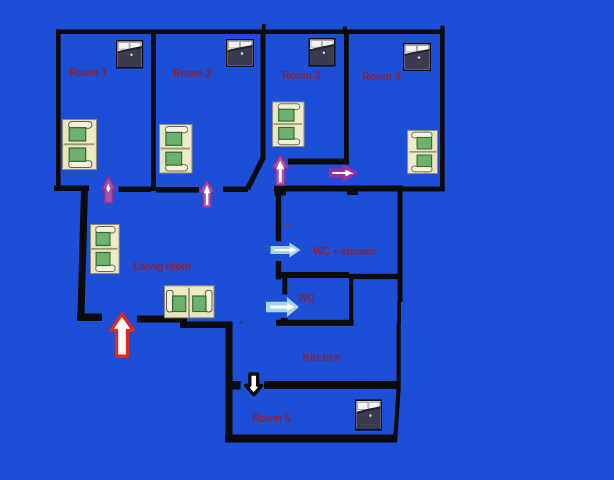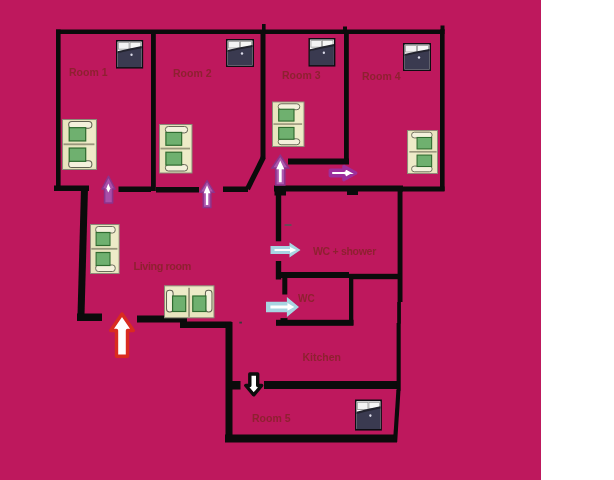--- a/index.html
+++ b/index.html
@@ -1,16 +1,16 @@
 <!DOCTYPE html>
 <html><head>
 <meta charset="utf-8">
 <style>
   html,body{margin:0;padding:0;background:#ffffff;}
-  #plan{position:relative;width:541px;height:480px;background:#be185d;overflow:hidden;}
+  #plan{position:relative;width:614px;height:480px;background:#1d4ed8;overflow:hidden;}
   svg{position:absolute;left:0;top:0;}
   text{font-family:"Liberation Sans",sans-serif;font-weight:bold;fill:#8e2130;}
 </style>
 </head>
 <body>
 
 <div id="plan">
 <svg width="614" height="480" viewBox="0 0 614 480">
 <defs>
 

